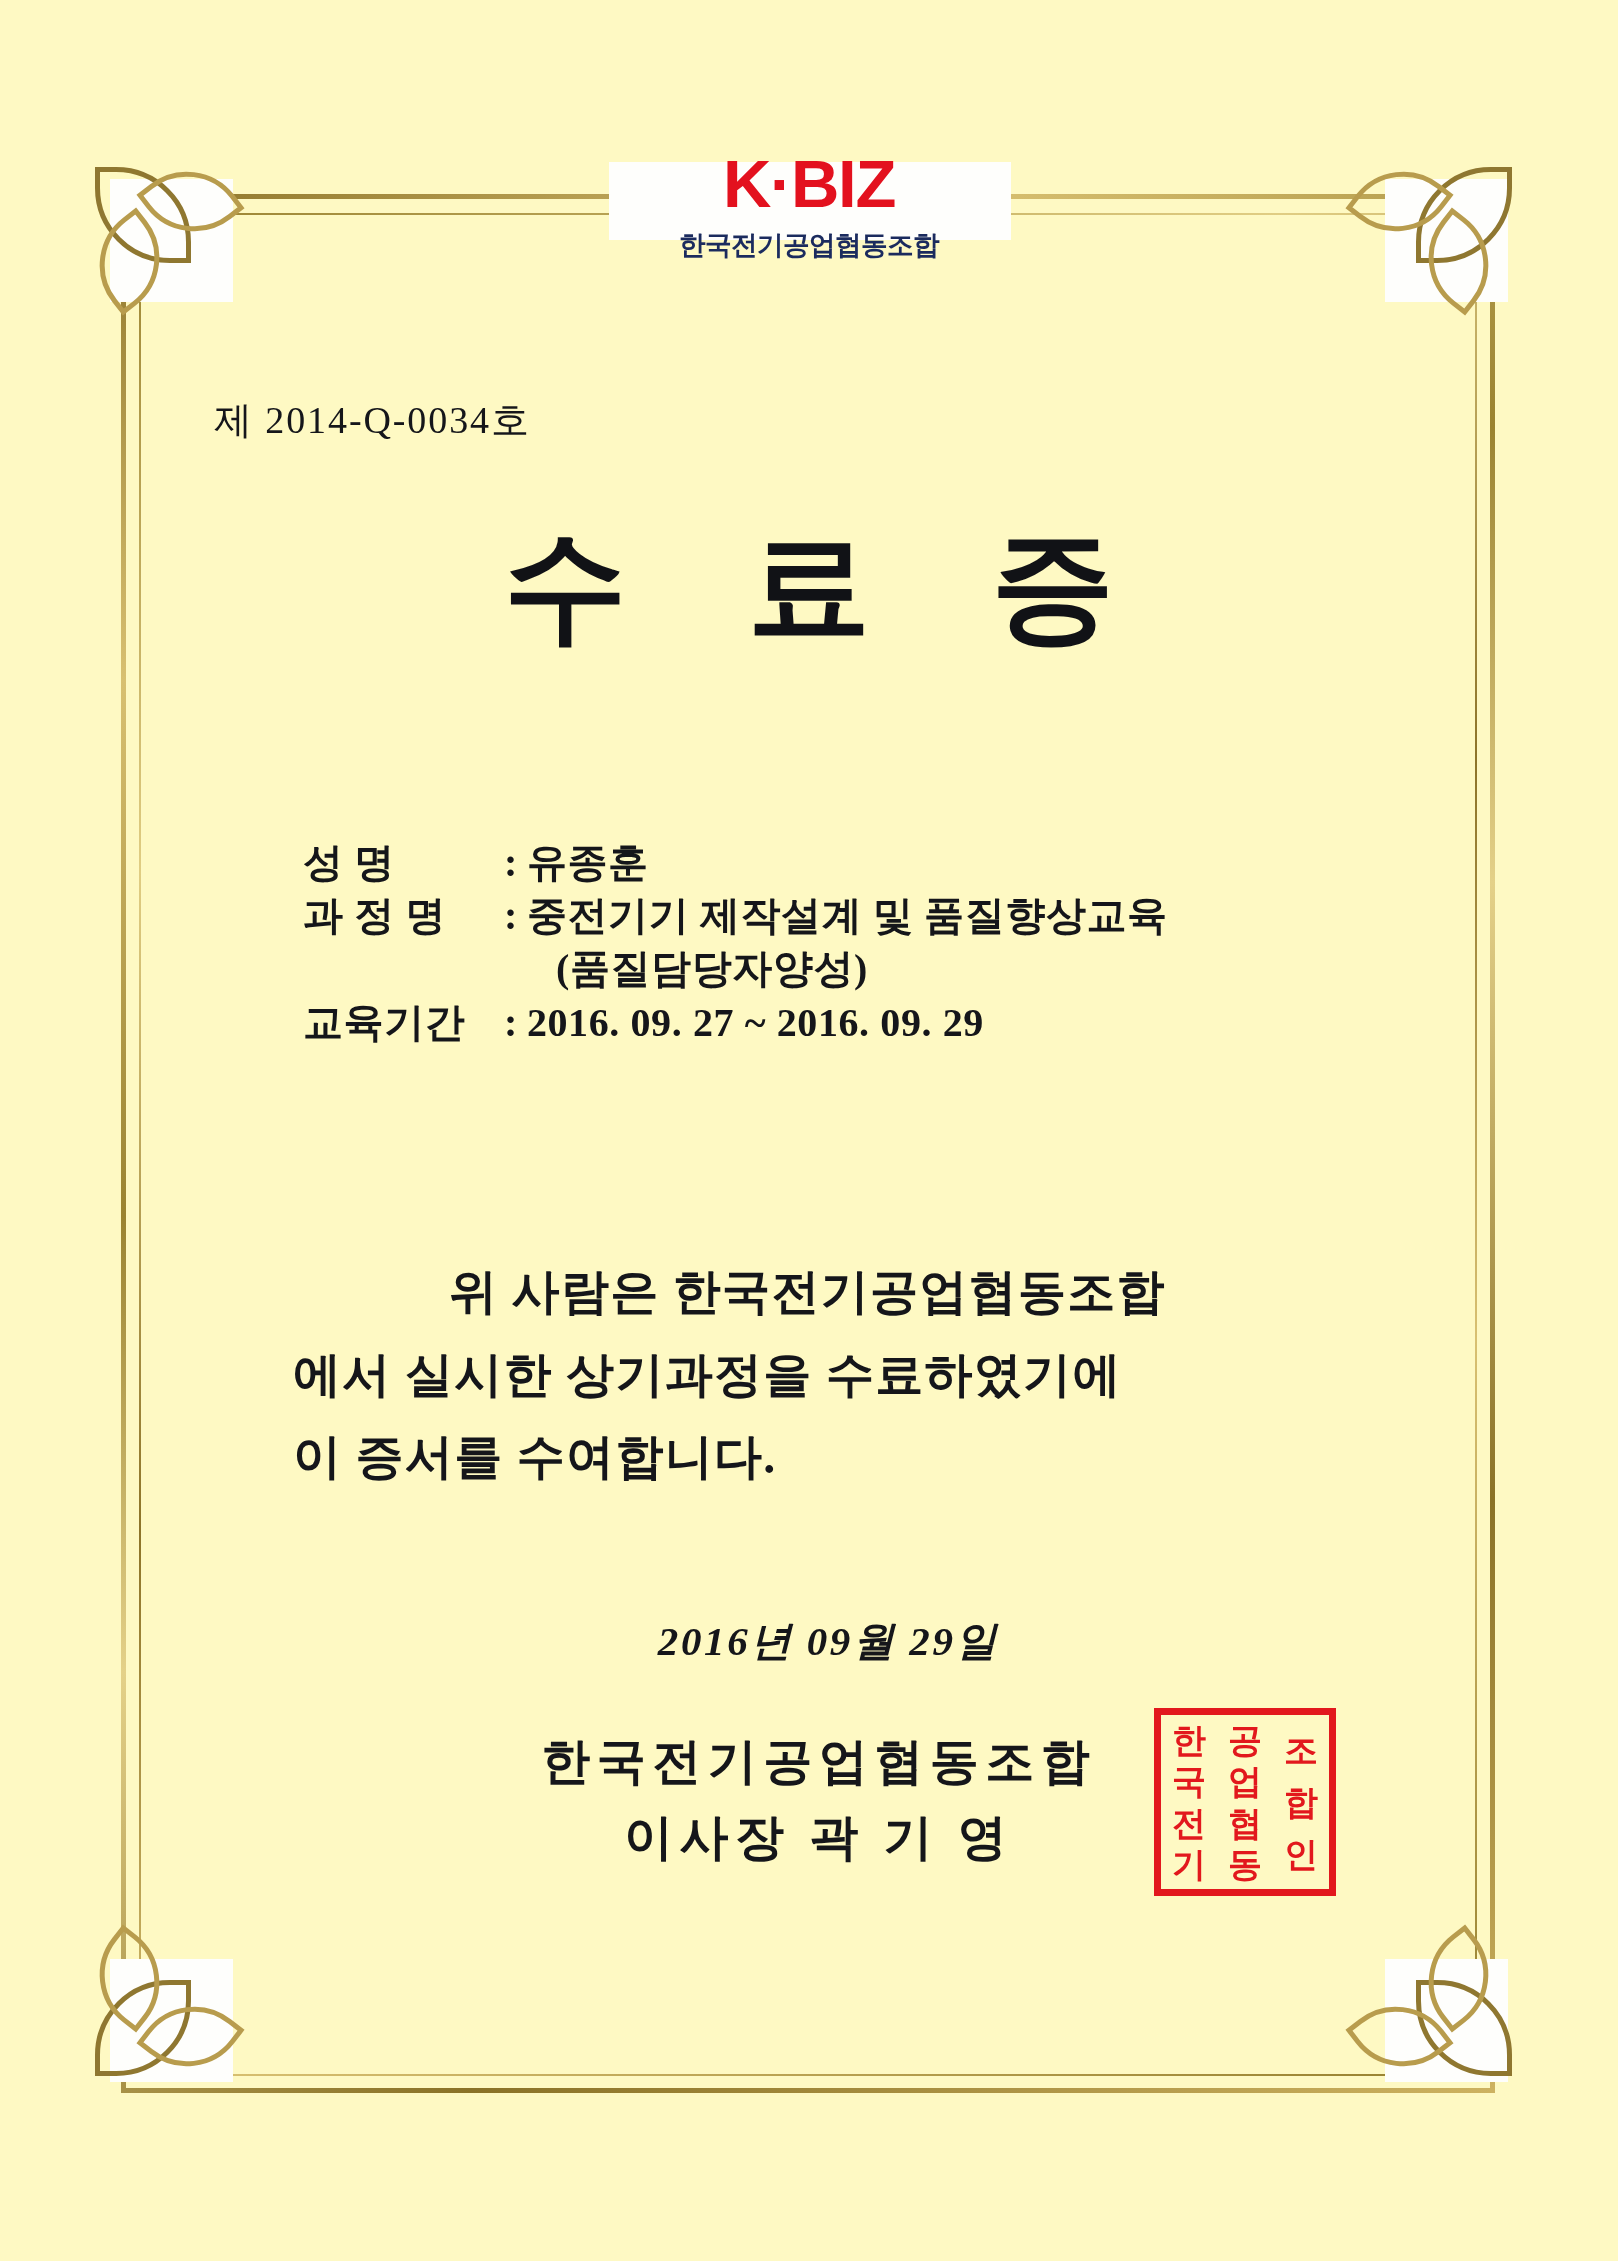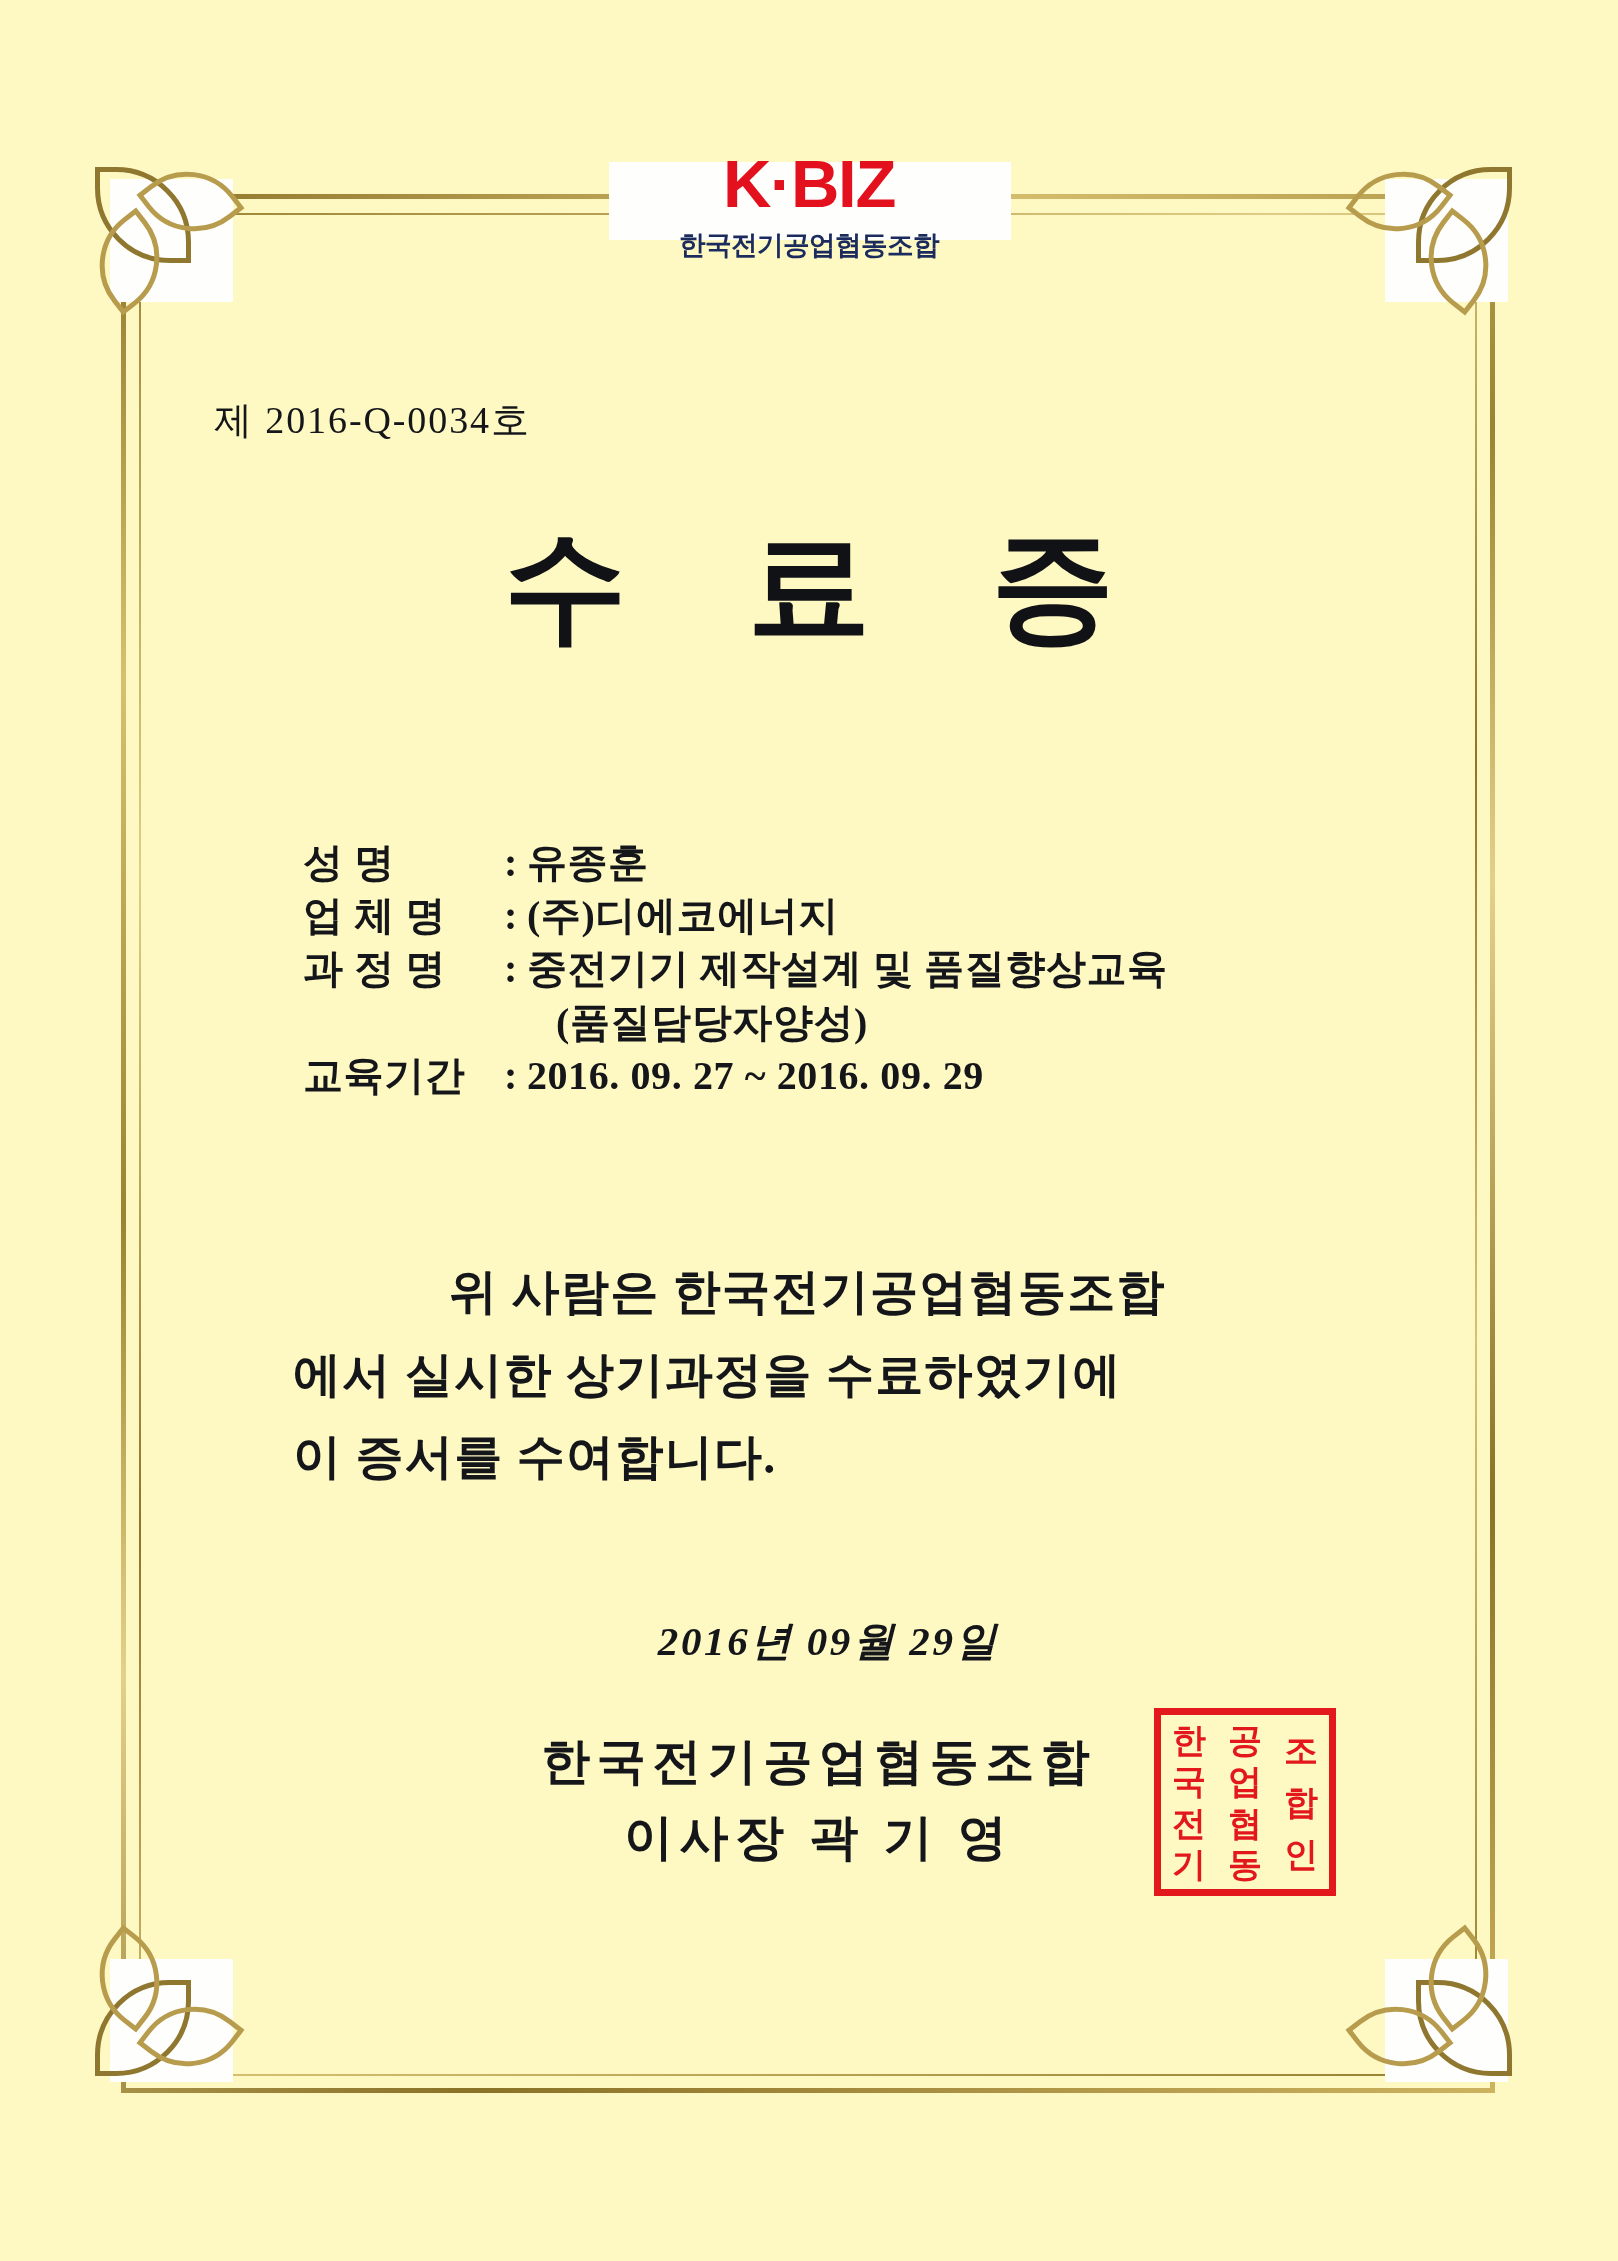--- a/index.html
+++ b/index.html
@@ -264,30 +264,27 @@
     <span class="leaf"></span>
       <span class="leaf b"></span>
       <span class="leaf b c"></span>
   </div>
 
   <div class="logo-wrap">
     <div class="logo-mark">K·BIZ</div>
     <div class="logo-sub">한국전기공업협동조합</div>
   </div>
 
-  <div class="doc-no">제 2016-Q-0034호</div>
+  <div class="doc-no">제 2014-Q-0034호</div>
 
   <div class="title">수 료 증</div>
 
   <div class="fields">
     <div class="field-row">
       <span class="field-label"><span>성      명</span></span><span class="field-colon">:</span><span>유종훈</span>
-    </div>
-    <div class="field-row">
-      <span class="field-label"><span>업 체 명</span></span><span class="field-colon">:</span><span>(주)디에코에너지</span>
     </div>
     <div class="field-row">
       <span class="field-label"><span>과 정 명</span></span><span class="field-colon">:</span><span>중전기기 제작설계 및 품질향상교육</span>
     </div>
     <div class="field-row">
       <span class="field-cont">(품질담당자양성)</span>
     </div>
     <div class="field-row">
       <span class="field-label"><span>교육기간</span></span><span class="field-colon">:</span><span>2016. 09. 27 ~ 2016. 09. 29</span>
     </div>

